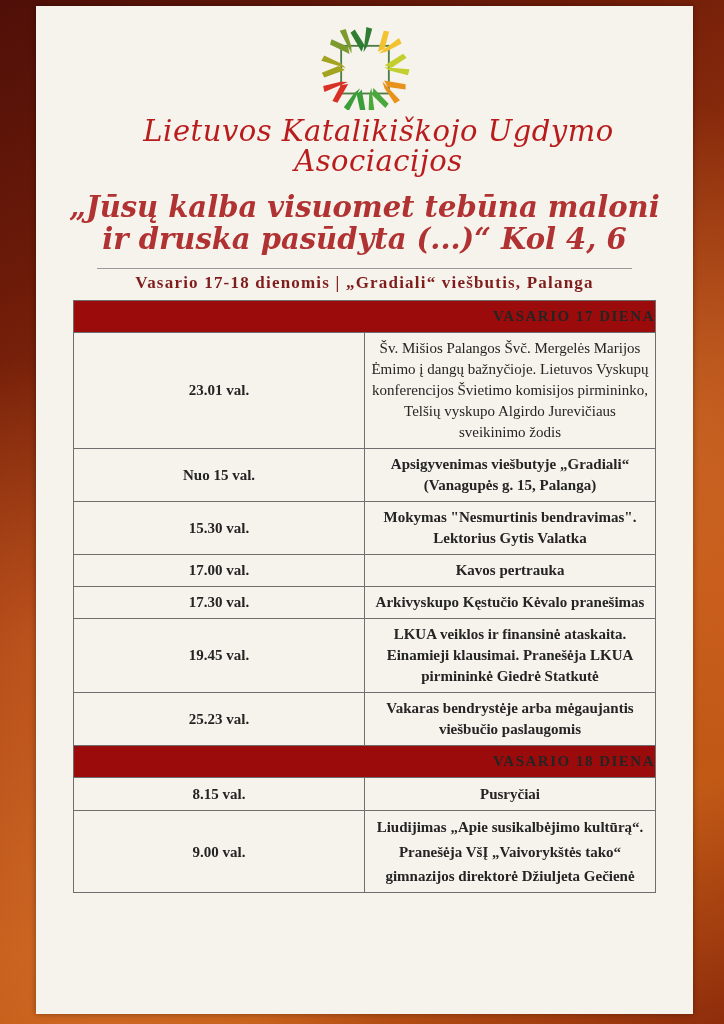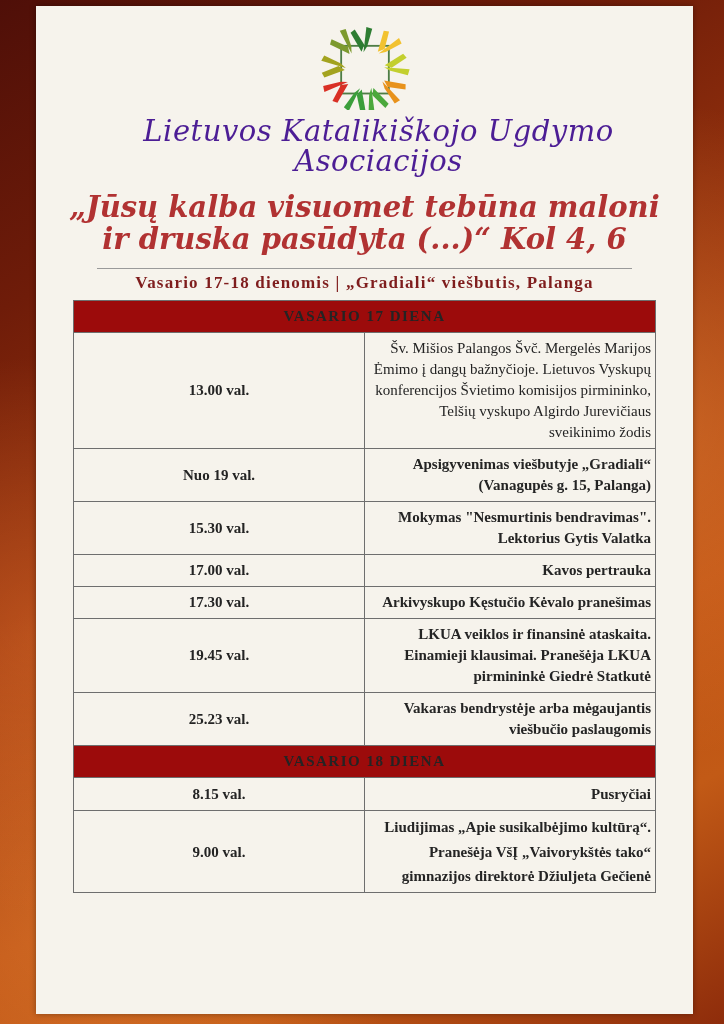--- a/index.html
+++ b/index.html
@@ -16,21 +16,21 @@
     position:absolute;top:6px;left:36px;right:31px;bottom:10px;
     background:#f6f3ec;
     box-shadow:0 0 6px rgba(0,0,0,.35);
     text-align:center;
   }
   .logo{margin-top:16px;height:88px;}
   .title{
     font-family:"DejaVu Serif", serif;
     font-style:italic;
     font-size:29px;line-height:1.04;
-    color:#4c1d95;
+    color:#b91c1c;
     margin-top:6px;
     letter-spacing:.5px;
     margin-left:28px;
   }
   .quote{
     font-family:"DejaVu Serif", serif;
     font-style:italic;font-weight:bold;
     font-size:29px;line-height:1.1;
     color:#b13232;
     margin-top:16px;
@@ -49,28 +49,28 @@
     table-layout:fixed;
   }
   table.schedule td{
     border:1px solid #6e6e6e;
     font-size:15px;color:#242424;
     vertical-align:middle;
   }
   td.day-band{
     background:#9c0b0b;color:#f2e9da;
     font-weight:bold;font-size:16.5px;letter-spacing:1.5px;
-    text-align:center;padding:7px 0;
+    text-align:right;padding:7px 0;
   }
   td.time{
     width:105px;text-align:center;font-weight:bold;
     padding:5px 4px;line-height:1.4;
   }
   td.activity{
-    text-align:right;font-weight:bold;
+    text-align:center;font-weight:bold;
     padding:5px 4px;line-height:1.4;
   }
   tr.normal-weight td.activity{font-weight:normal;}
   tr.day2 td.activity, tr.day2 td.time{line-height:1.62;padding-top:4px;padding-bottom:4px;}
 </style>
 </head>
 <body>
 
 <div class="panel">
 
@@ -132,25 +132,25 @@
   <hr class="divider">
 
   <div class="event-info">Vasario 17-18 dienomis | „Gradiali“ viešbutis, Palanga</div>
 
   <table class="schedule">
     <tbody>
       <tr>
         <td class="day-band" colspan="2">VASARIO 17 DIENA</td>
       </tr>
       <tr class="normal-weight">
-        <td class="time">13.00 val.</td>
+        <td class="time">23.01 val.</td>
         <td class="activity">Šv. Mišios Palangos Švč. Mergelės Marijos Ėmimo į dangų bažnyčioje. Lietuvos Vyskupų konferencijos Švietimo komisijos pirmininko, Telšių vyskupo Algirdo Jurevičiaus sveikinimo žodis</td>
       </tr>
       <tr>
-        <td class="time">Nuo 19 val.</td>
+        <td class="time">Nuo 15 val.</td>
         <td class="activity">Apsigyvenimas viešbutyje „Gradiali“ (Vanagupės g. 15, Palanga)</td>
       </tr>
       <tr>
         <td class="time">15.30 val.</td>
         <td class="activity">Mokymas "Nesmurtinis bendravimas". Lektorius Gytis Valatka</td>
       </tr>
       <tr>
         <td class="time">17.00 val.</td>
         <td class="activity">Kavos pertrauka</td>
       </tr>

